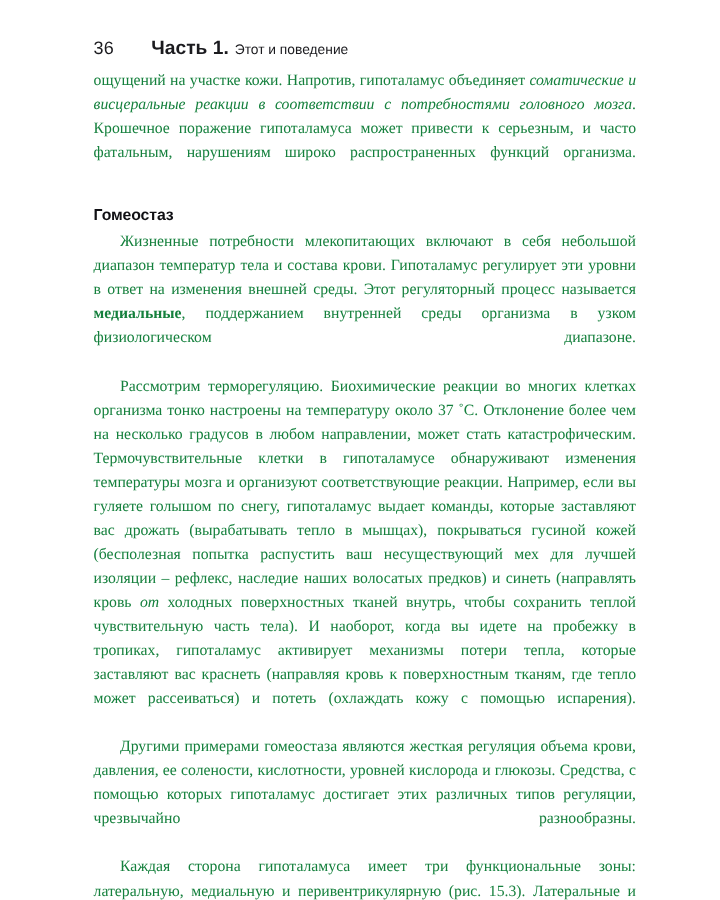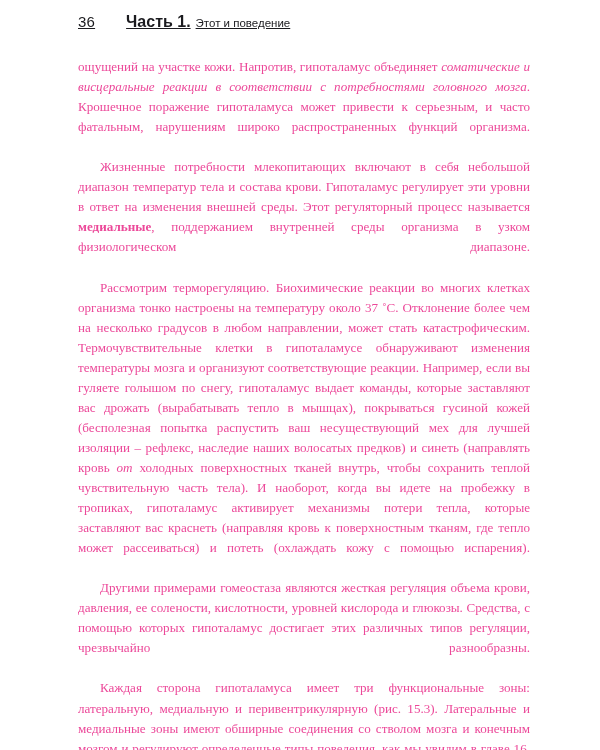--- a/index.html
+++ b/index.html
@@ -23,27 +23,26 @@
     height: 750px;
     background: #ffffff;
     box-sizing: border-box;
     padding: 0;
   }
 
   
   .running-head {
     position: absolute;
     left: 78px;
-    top: 13px;
+    top: 32px;
     width: 452px;
     display: flex;
     align-items: baseline;
     font-family: "Liberation Sans", "DejaVu Sans", sans-serif;
     color: #1b1b1f;
-    text-decoration: underline;
   }
   .folio {
     font-size: 15px;
     font-weight: 400;
     letter-spacing: 0.2px;
   }
   .head-part {
     margin-left: 31px;
     font-size: 16px;
     font-weight: 700;
@@ -62,21 +61,21 @@
     width: 452px;
   }
 
   p.para {
     margin: 0;
     font-size: 13.1px;
     line-height: 20.05px;
     text-align: justify;
     text-justify: inter-word;
     hyphens: manual;
-    color: #ec4899;
+    color: #15803d;
   }
   p.para.indent {
     text-indent: 22px;
   }
 
   h2.section {
     font-family: "Liberation Sans", "DejaVu Sans", sans-serif;
     font-weight: 700;
     font-size: 13.2px;
     line-height: 16px;
@@ -104,20 +103,21 @@
   <div class="running-head">
     <span class="folio">36</span>
     <span class="head-part">Часть 1.</span>
     <span class="head-title">Этот и поведение</span>
   </div>
 
   <div class="column">
 
     <p class="para"><span>ощущений на участке кожи. Напротив, гипоталамус объединяет </span><i>соматические и висцеральные реакции в соответствии с потребностями головного мозга</i><span>. Крошечное поражение гипоталамуса может привести к серьезным, и часто фатальным, нарушениям широко распространенных функций организма.</span></p>
 
+    <h2 class="section">Гомеостаз</h2>
 
     <p class="para indent"><span>Жизненные потребности млекопитающих включают в себя небольшой диапазон температур тела и состава крови. Гипоталамус регулирует эти уровни в ответ на изменения внешней среды. Этот регуляторный процесс называется </span><b>медиальные</b><span>, поддержанием внутренней среды организма в узком физиологическом диапазоне.</span></p>
 
     <p class="para indent"><span>Рассмотрим терморегуляцию. Биохимические реакции во многих клетках организма тонко настроены на температуру около 37 ˚С. Отклонение более чем на несколько градусов в любом направлении, может стать катастрофическим. Термочувствительные клетки в гипоталамусе обнаруживают изменения температуры мозга и организуют соответствующие реакции. Например, если вы гуляете голышом по снегу, гипоталамус выдает команды, которые заставляют вас дрожать (вырабатывать тепло в мышцах), покрываться гусиной кожей (бесполезная попытка распустить ваш несуществующий мех для лучшей изоляции – рефлекс, наследие наших волосатых предков) и синеть (направлять кровь </span><i>от</i><span> холодных поверхностных тканей внутрь, чтобы сохранить теплой чувствительную часть тела). И наоборот, когда вы идете на пробежку в тропиках, гипоталамус активирует механизмы потери тепла, которые заставляют вас краснеть (направляя кровь к поверхностным тканям, где тепло может рассеиваться) и потеть (охлаждать кожу с помощью испарения).</span></p>
 
     <p class="para indent"><span>Другими примерами гомеостаза являются жесткая регуляция объема крови, давления, ее солености, кислотности, уровней кислорода и глюкозы. Средства, с помощью которых гипоталамус достигает этих различных типов регуляции, чрезвычайно разнообразны.</span></p>
 
 
     <p class="para indent"><span>Каждая сторона гипоталамуса имеет три функциональные зоны: латеральную, медиальную и перивентрикулярную (рис. 15.3). Латеральные и медиальные зоны имеют обширные соединения со стволом мозга и конечным мозгом и регулируют определенные типы поведения, как мы увидим в главе 16. Здесь мы имеем дело только с третьей зоной, которая фактически получает бо́льшую часть своих входов от остальных других.</span></p>
 

